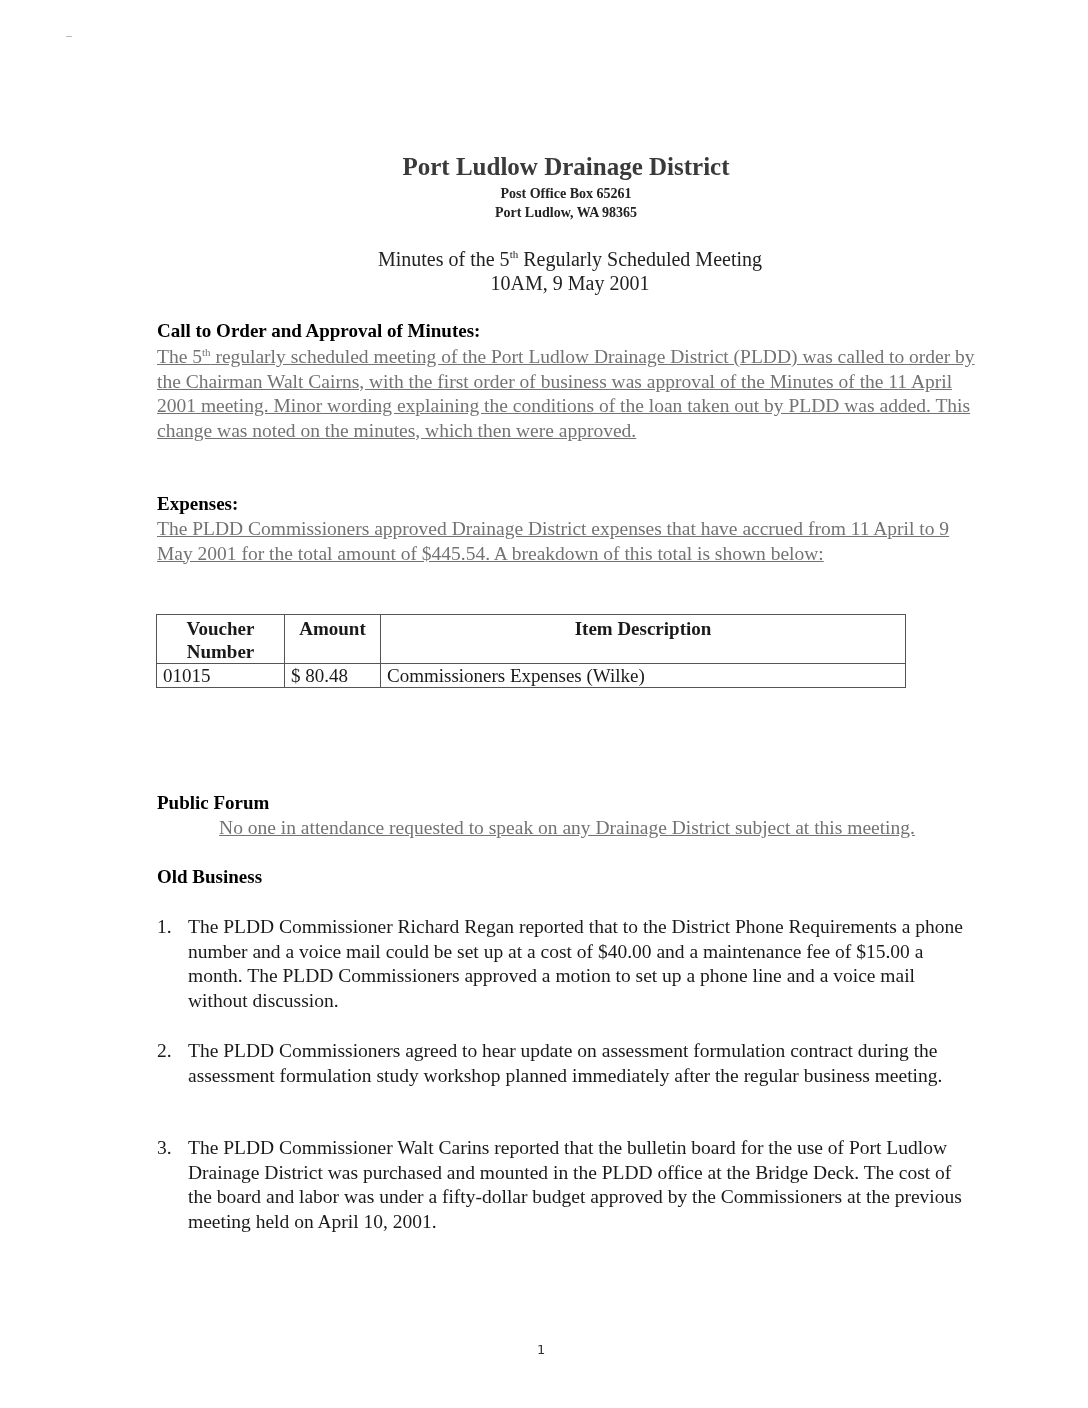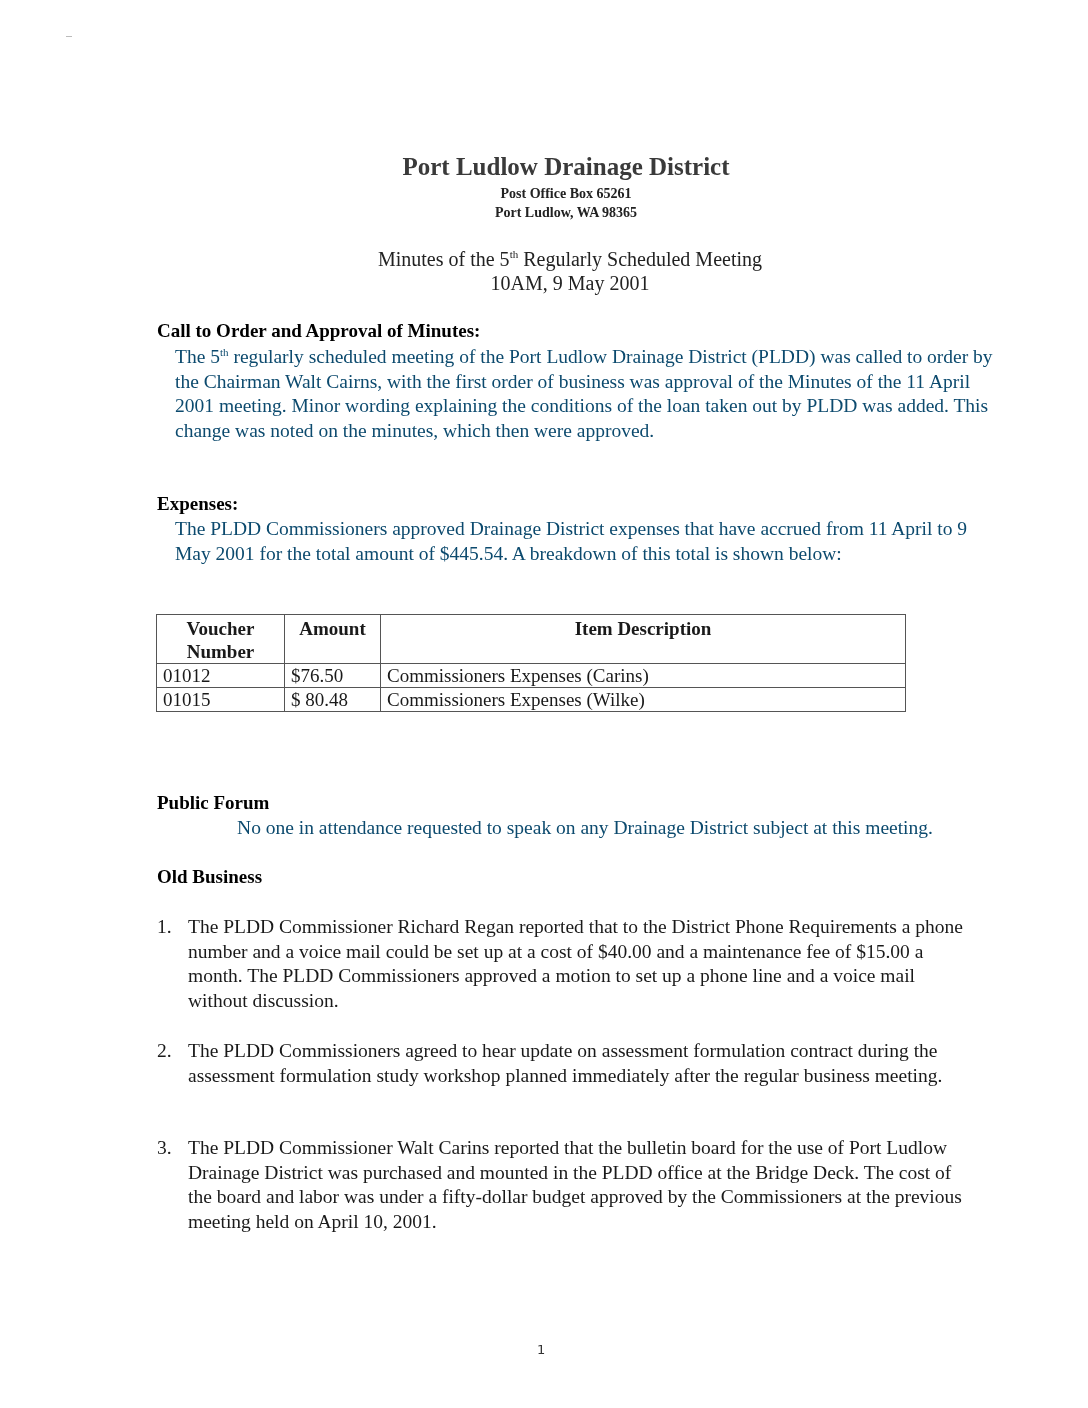--- a/index.html
+++ b/index.html
@@ -18,21 +18,21 @@
     font-weight: bold; font-size: 14px; color: #222;
   }
   .minutes {
     left: 0; width: 1140px; text-align: center; font-size: 20px; color: #222;
   }
   sup { font-size: 11px; vertical-align: super; line-height: 0; }
   .heading {
     left: 157px; font-weight: bold; font-size: 19px; color: #000000;
   }
   .para {
-    left: 175px; width: 820px; font-size: 19.5px; line-height: 24.5px; color: #0c4a6e;
+    left: 157px; width: 820px; font-size: 19.5px; line-height: 24.5px; color: #737373; text-decoration: underline;
   }
   .para p { margin: 0; }
   table.exp {
     position: absolute; left: 156px; top: 614px; width: 750px;
     border-collapse: collapse; font-size: 19px;
   }
   table.exp td, table.exp th {
     border: 1px solid #555; padding: 0 6px; line-height: 23px; vertical-align: top;
   }
   table.exp th { font-weight: bold; text-align: center; padding-top: 2px; }
@@ -73,25 +73,20 @@
 <table class="exp">
   <thead>
     <tr>
       <th class="col1">Voucher Number</th>
       <th class="col2">Amount</th>
       <th class="item">Item Description</th>
     </tr>
   </thead>
   <tbody>
     <tr>
-      <td>01012</td>
-      <td>$76.50</td>
-      <td>Commissioners Expenses (Carins)</td>
-    </tr>
-    <tr>
       <td>01015</td>
       <td>$ 80.48</td>
       <td>Commissioners Expenses (Wilke)</td>
     </tr>
   </tbody>
 </table>
 
 <div class="abs heading" style="top:792px;">Public Forum</div>
 <div class="abs para" style="top:816px;text-align:center;">No one in attendance requested to speak on any Drainage District subject at this meeting.</div>
 

